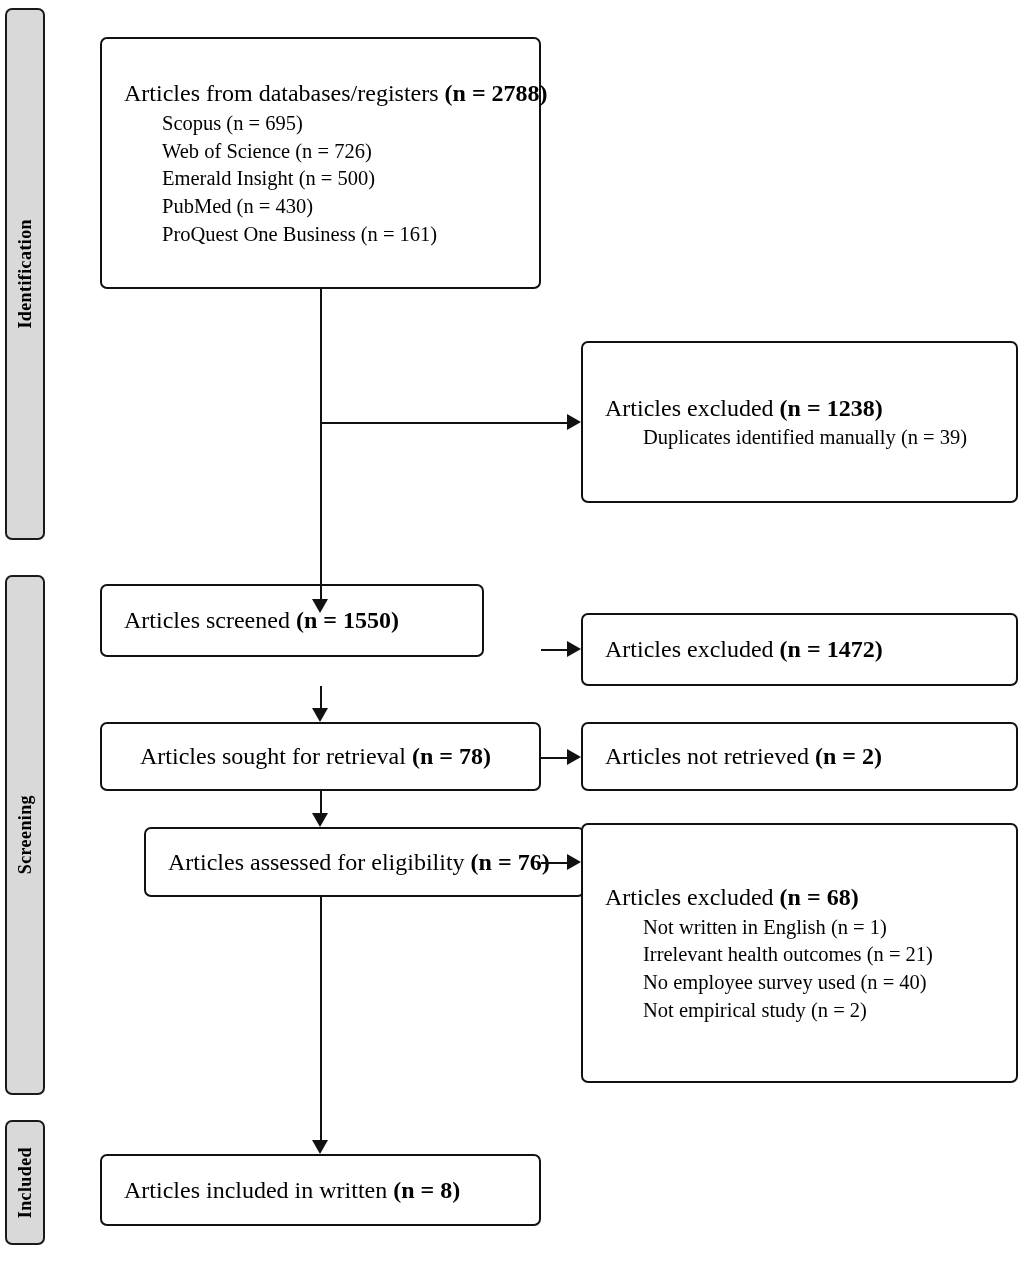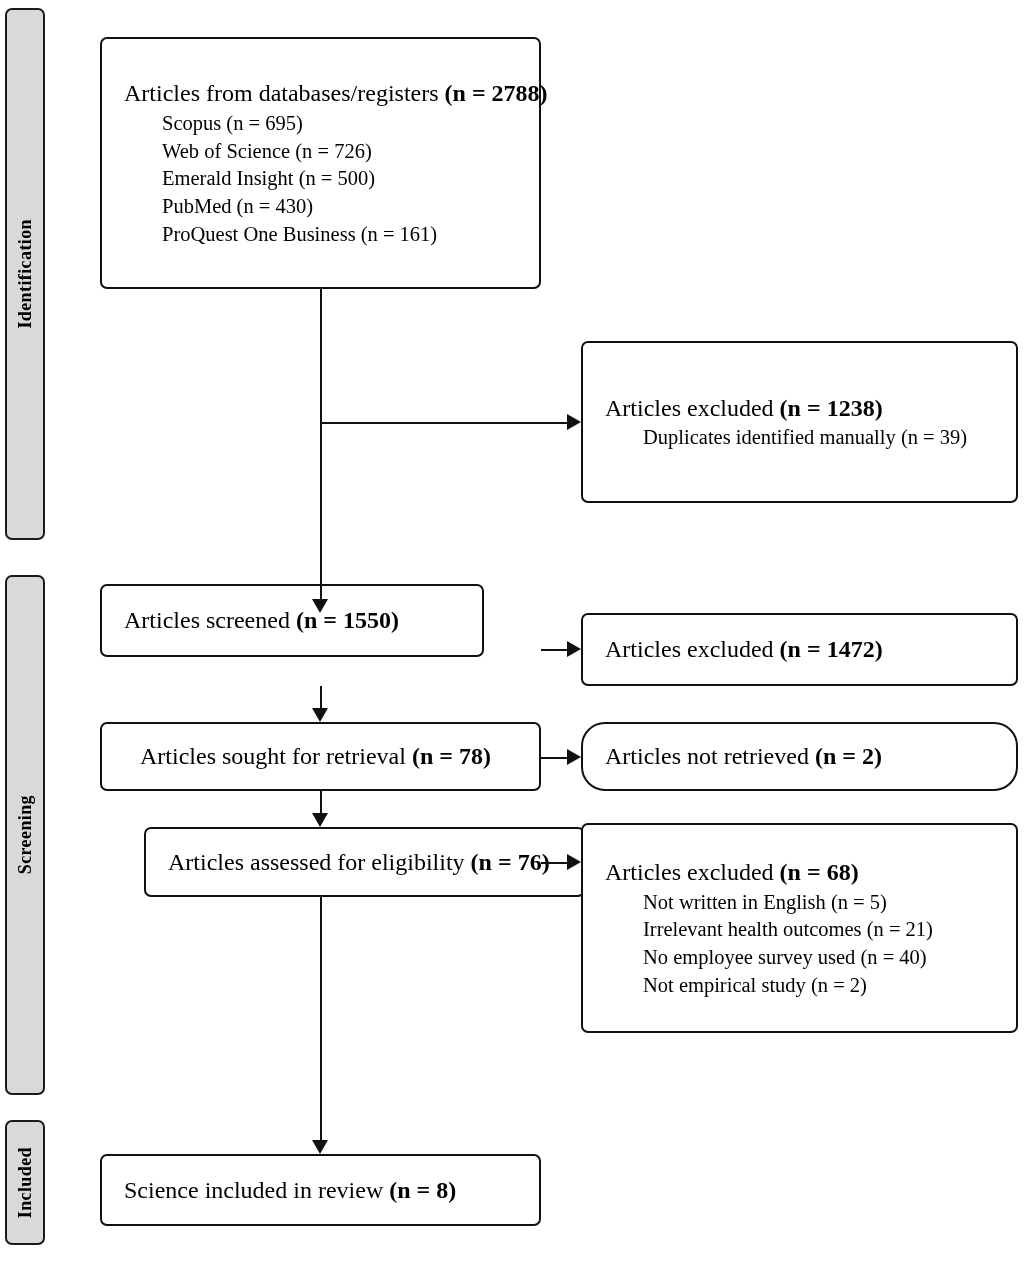--- a/index.html
+++ b/index.html
@@ -162,54 +162,54 @@
   </div>
 
   <div class="flow-box" style="left:100px; top:722px; width:441px; height:69px;padding-left:16px;">
     <div class="box-inner">
       <div class="box-title">
         <span>Articles sought for retrieval </span><b>(n = 78)</b>
       </div>
     </div>
   </div>
 
-  <div class="flow-box" style="left:581px; top:722px; width:437px; height:69px;border-radius:24px;">
+  <div class="flow-box" style="left:581px; top:722px; width:437px; height:69px;">
     <div class="box-inner">
       <div class="box-title">
         <span>Articles not retrieved </span><b>(n = 2)</b>
       </div>
     </div>
   </div>
 
   <div class="flow-box" style="left:100px; top:827px; width:441px; height:70px;margin-left:44px;">
     <div class="box-inner">
       <div class="box-title">
         <span>Articles assessed for eligibility </span><b>(n = 76)</b>
       </div>
     </div>
   </div>
 
-  <div class="flow-box" style="left:581px; top:823px; width:437px; height:210px;">
+  <div class="flow-box" style="left:581px; top:823px; width:437px; height:260px;">
     <div class="box-inner">
       <div class="box-title">
         <span>Articles excluded </span><b>(n = 68)</b>
       </div>
       <ul class="sub-list">
-        <li>Not written in English (n = 5)</li>
+        <li>Not written in English (n = 1)</li>
         <li>Irrelevant health outcomes (n = 21)</li>
         <li>No employee survey used (n = 40)</li>
         <li>Not empirical study (n = 2)</li>
       </ul>
     </div>
   </div>
 
   <div class="flow-box" style="left:100px; top:1154px; width:441px; height:72px;">
     <div class="box-inner">
       <div class="box-title">
-        <span>Science included in review </span><b>(n = 8)</b>
+        <span>Articles included in written </span><b>(n = 8)</b>
       </div>
     </div>
   </div>
 
   <div class="vline" style="left:320px; top:289px; height:310px;"></div>
   <div class="arrow-down" style="left:312px; top:599px;"></div>
 
   <div class="hline" style="left:320px; top:422px; width:247px;"></div>
   <div class="arrow-right" style="left:567px; top:414px;"></div>
 

